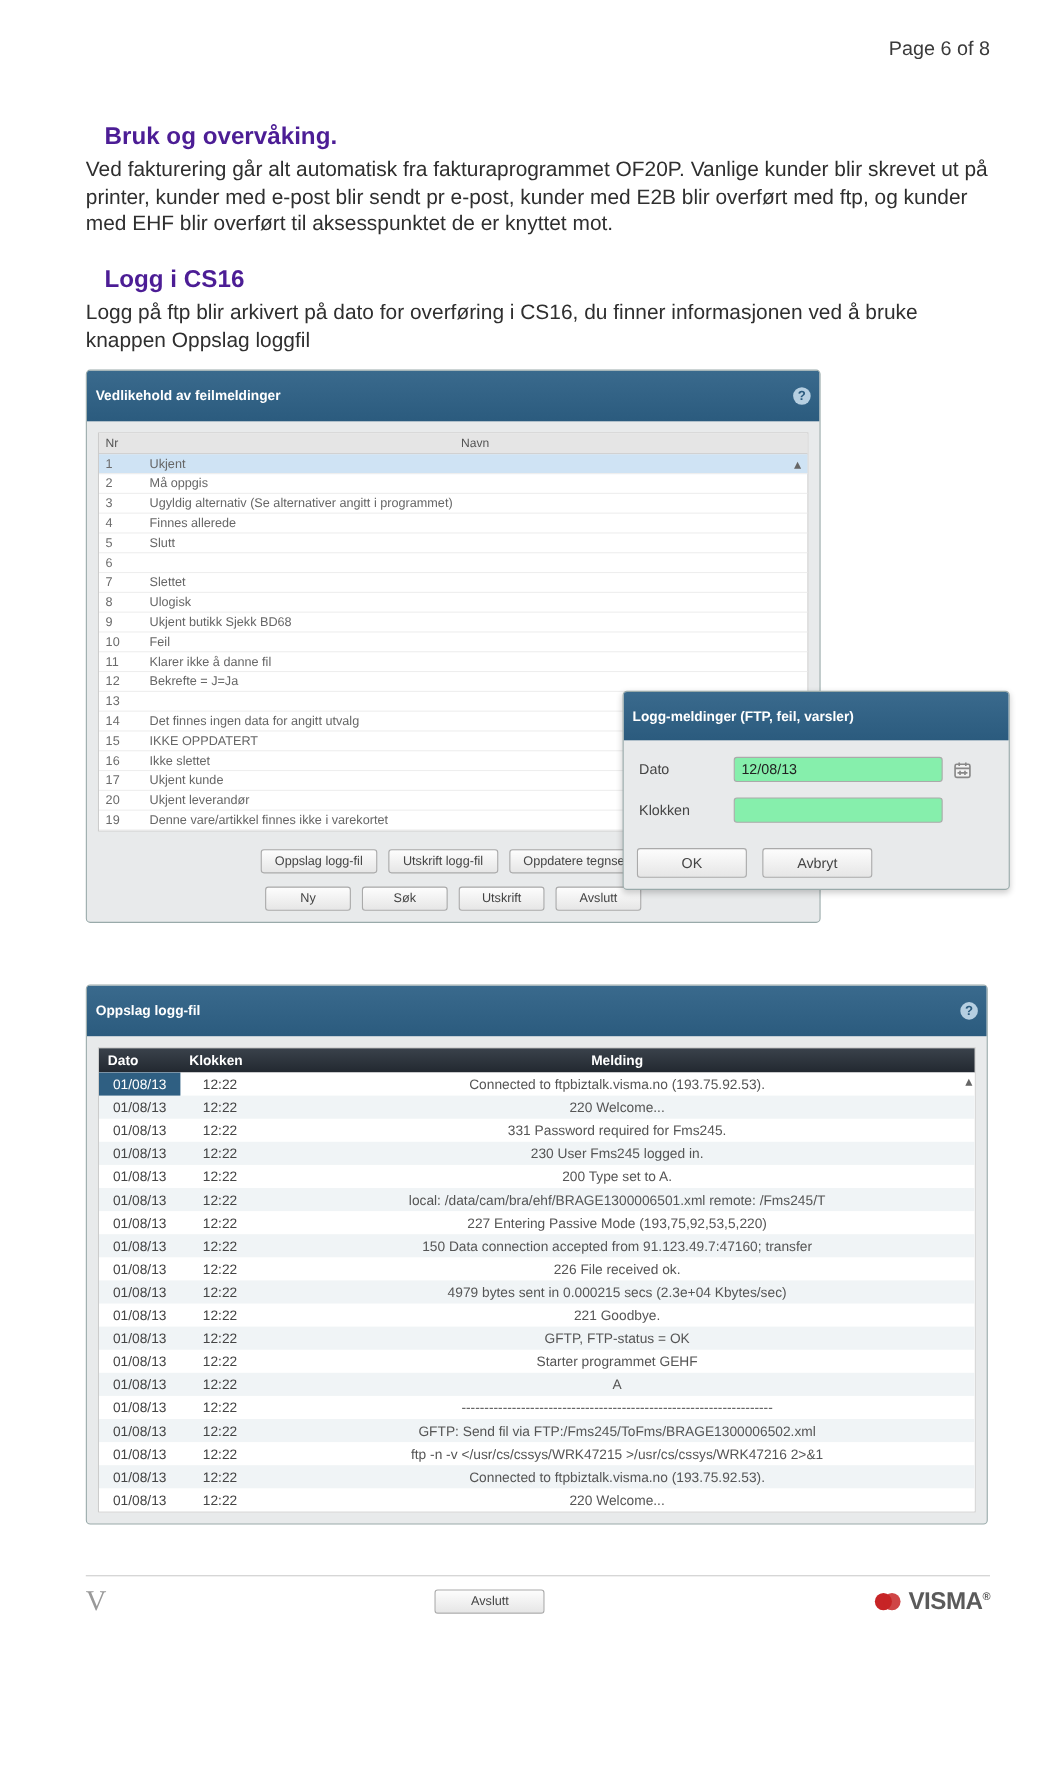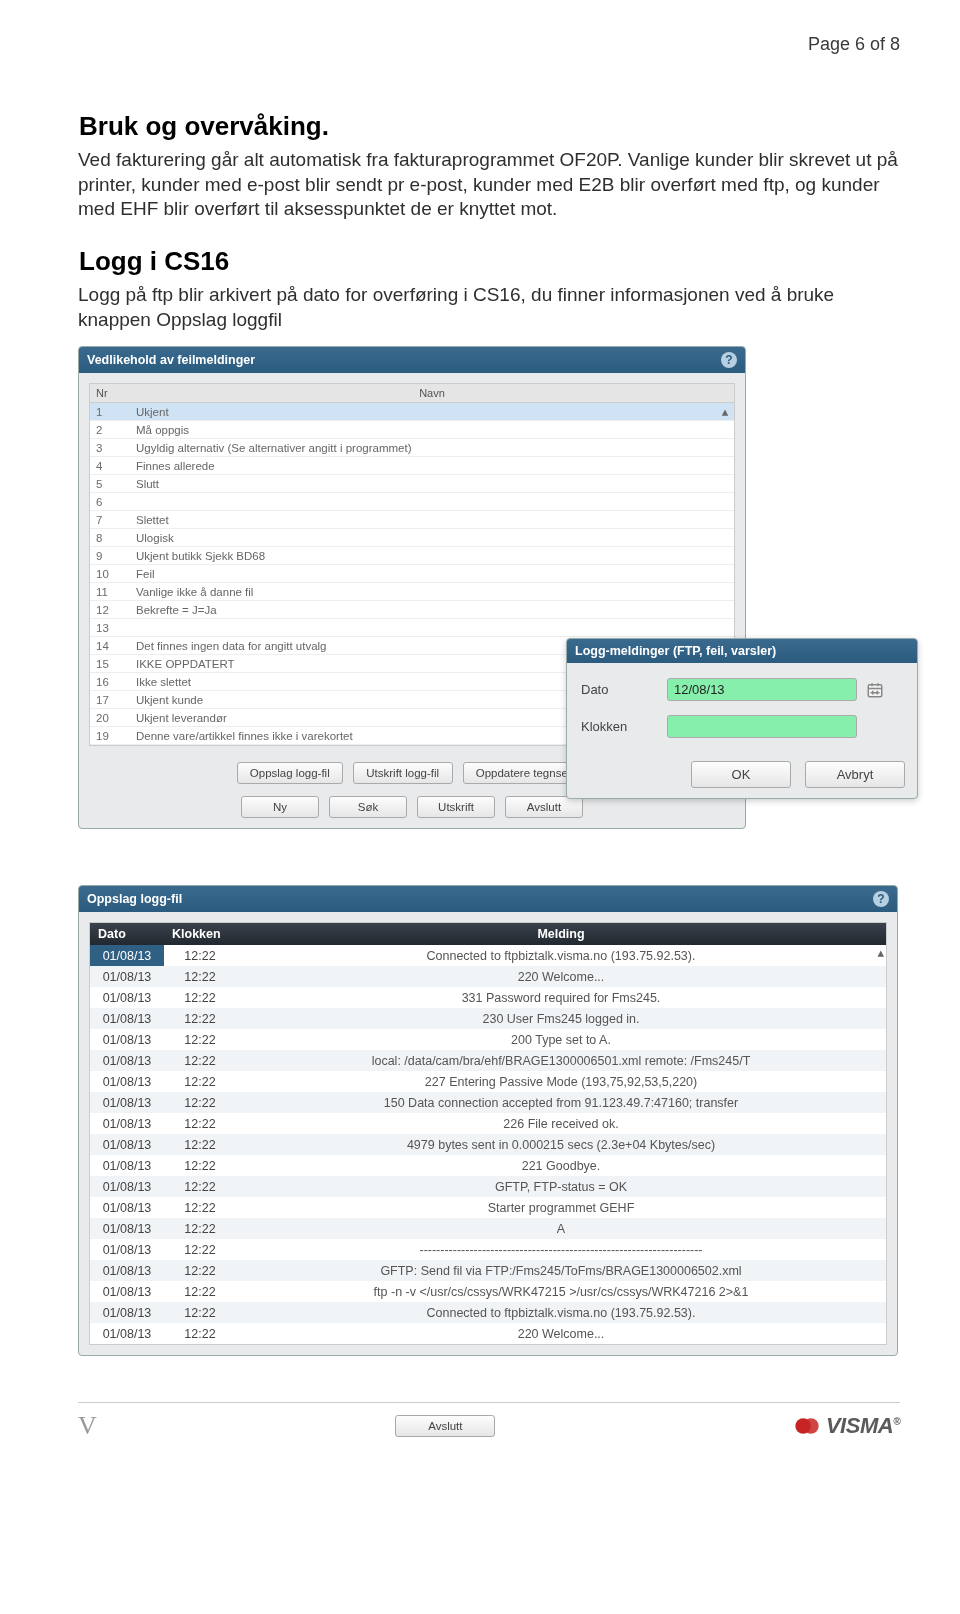--- a/index.html
+++ b/index.html
@@ -12,24 +12,24 @@
   }
   .page {
     padding: 34px 60px 40px 78px;
   }
   .page-num {
     text-align: right;
     font-size: 18px;
     margin-bottom: 56px;
   }
   .heading {
-    color: #000000;
-    font-size: 26px;
+    color: #4c1d95;
+    font-size: 22px;
     font-weight: 600;
-    margin: 0 0 6px 1px;
+    margin: 0 0 6px 17px;
   }
   .para {
     font-size: 19px;
     line-height: 1.3;
     margin: 0 0 24px 0;
     color: #2f2f2f;
   }
   .para2 {
     font-size: 19px;
     line-height: 1.3;
@@ -42,21 +42,21 @@
     background: #e8eaeb;
     margin-top: 10px;
     overflow: hidden;
     font-size: 12px;
     color: #444;
     position: relative;
   }
   .dlg-title {
     background: linear-gradient(#3a6a8d,#2b5b7e);
     color: #fff;
-    padding: 5px 8px;
+    padding: 15px 8px;
     font-size: 12.5px;
     font-weight: 600;
     display: flex;
     justify-content: space-between;
     align-items: center;
     text-align: right;
   }
   .help-icon {
     width: 16px;
     height: 16px;
@@ -150,21 +150,21 @@
   }
   .calbtn {
     width: 20px;
     height: 18px;
     margin-left: 8px;
     display: inline-flex;
     align-items: center;
     justify-content: center;
   }
   .calbtn svg { width: 18px; height: 18px; }
-  .dlg-small .btn-row { padding: 16px 12px 10px; justify-content: flex-end; gap: 14px; }
+  .dlg-small .btn-row { padding: 16px 12px 10px; justify-content: flex-start; gap: 14px; }
   .dlg-small .btn { min-width: 100px; padding: 5px 10px; font-size: 13px; }
 
   .block-wrap {
     position: relative;
     width: 820px;
   }
 
   .dlg2-wrap {
     margin-top: 56px;
     width: 820px;
@@ -223,21 +223,20 @@
     display: flex;
     align-items: center;
     gap: 6px;
   }
   .logo svg { width: 26px; height: 26px; }
   .logo-text {
     font-weight: 700;
     letter-spacing: -0.5px;
     font-size: 22px;
     color: #5a5a5a;
-    font-style: italic;
   }
   .reg { font-size: 10px; vertical-align: super; color: #5a5a5a; }
 </style>
 </head>
 <body>
 
 <div class="page">
   <div class="page-num">Page 6 of 8</div>
 
   <p class="heading">Bruk og overvåking.</p>
@@ -293,21 +292,21 @@
             <div class="row">
               <div class="c1">9</div>
               <div class="c2">Ukjent butikk Sjekk BD68</div>
             </div>
             <div class="row">
               <div class="c1">10</div>
               <div class="c2">Feil</div>
             </div>
             <div class="row">
               <div class="c1">11</div>
-              <div class="c2">Vanlige ikke å danne fil</div>
+              <div class="c2">Klarer ikke å danne fil</div>
             </div>
             <div class="row">
               <div class="c1">12</div>
               <div class="c2">Bekrefte = J=Ja</div>
             </div>
             <div class="row">
               <div class="c1">13</div>
             </div>
             <div class="row">
               <div class="c1">14</div>

